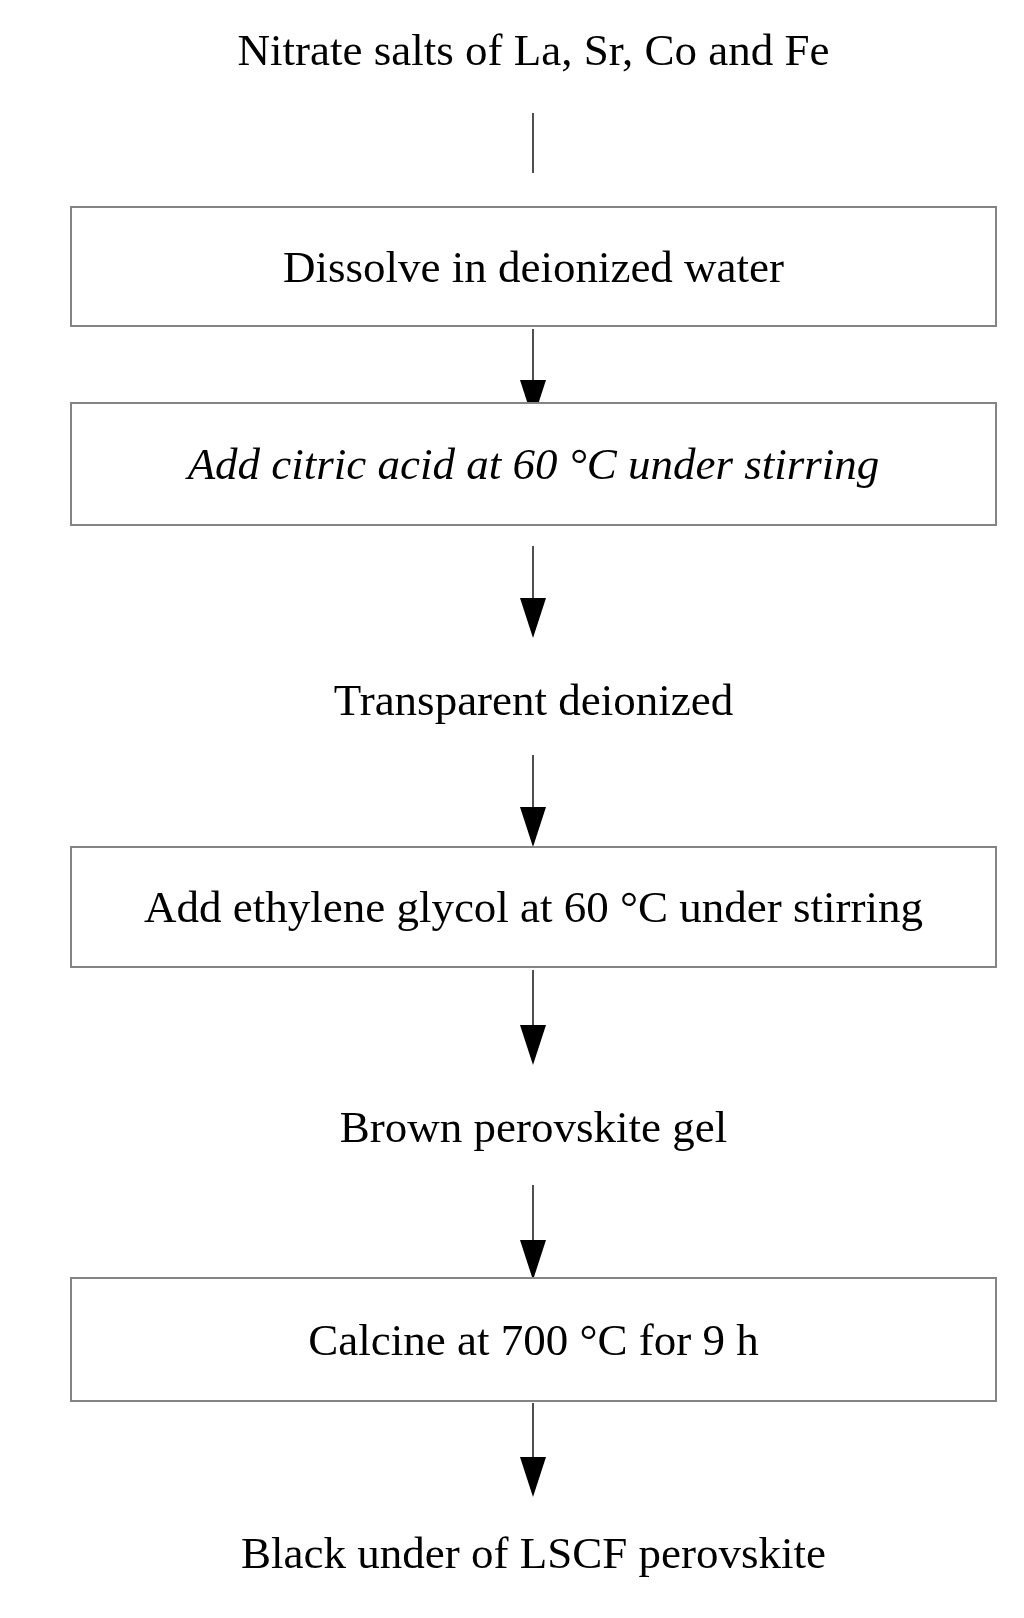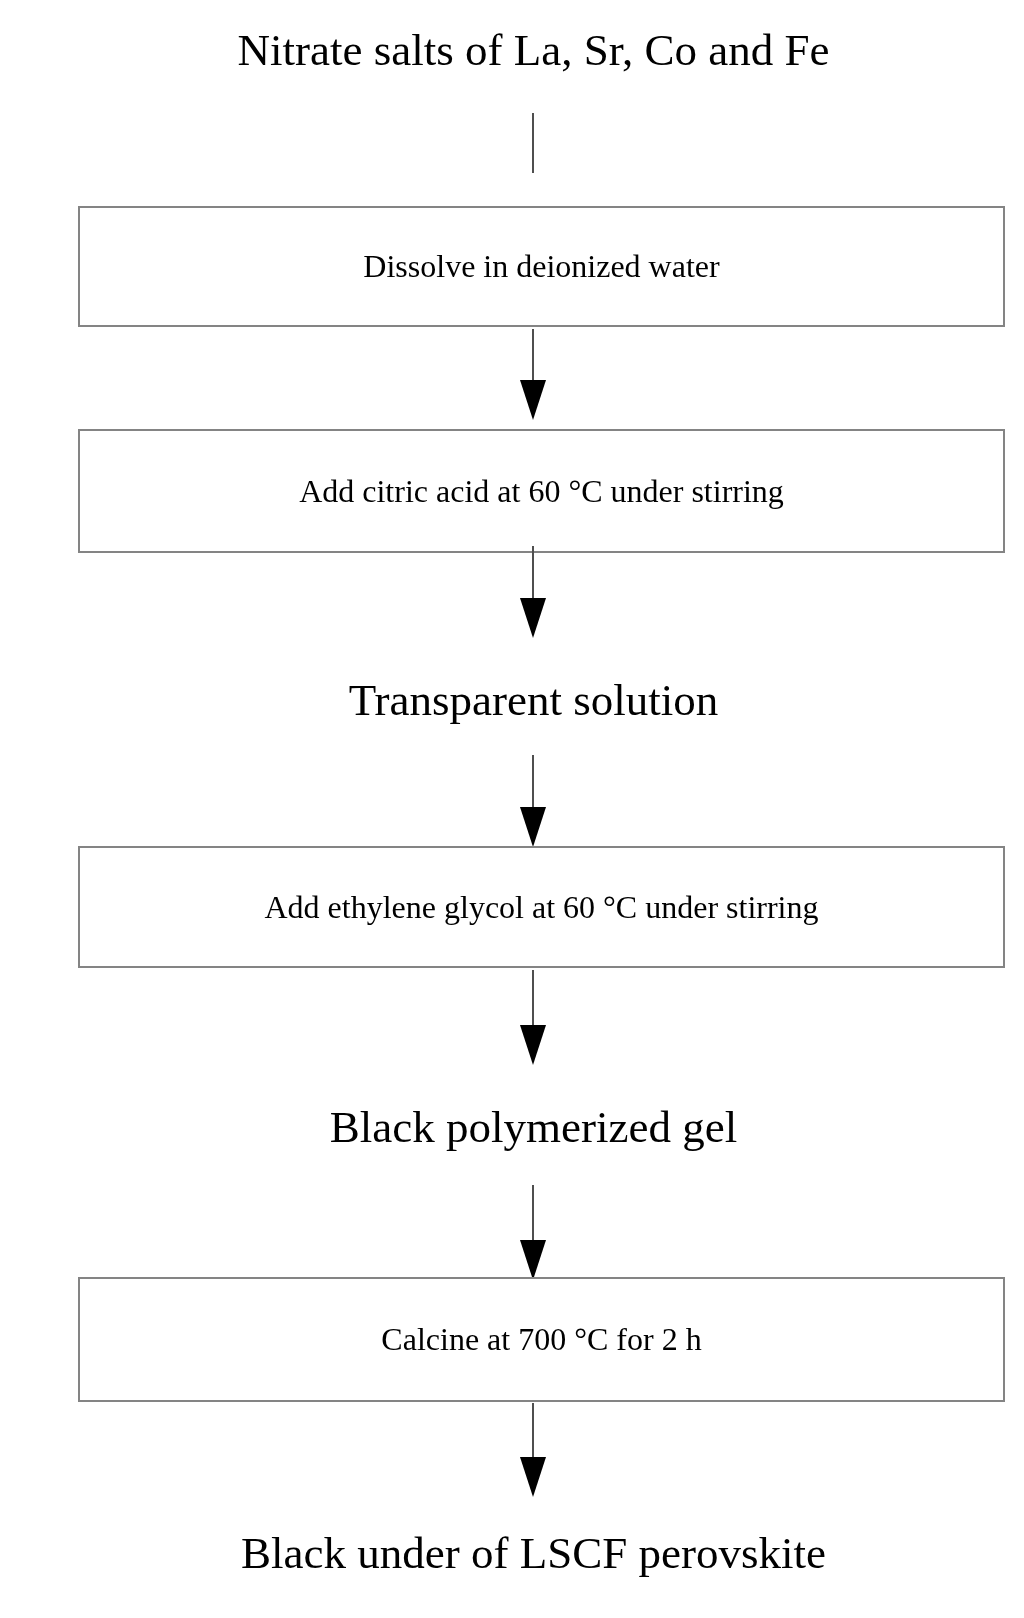--- a/index.html
+++ b/index.html
@@ -25,23 +25,22 @@
   .flow-box{
     position:absolute;
     left:70px;
     width:927px;
     border:2px solid #848484;
     box-sizing:border-box;
     background:#ffffff;
     display:flex;
     align-items:center;
     justify-content:center;
-    font-size:32px;
+    font-size:45px;
     white-space:nowrap;
-    margin-left:8px;
   }
   .connector{
     position:absolute;
     left:519px;
     width:28px;
     display:flex;
     flex-direction:column;
     align-items:center;
   }
   .c-line{
@@ -70,54 +69,54 @@
 
   <div class="flow-box" style="top:206px;height:121px;">
     <span>Dissolve in deionized water</span>
   </div>
 
   <div class="connector" style="top:329px;height:91px;">
     <div class="c-line"></div>
     <div class="c-head"></div>
   </div>
 
-  <div class="flow-box" style="top:429px;height:124px;">
+  <div class="flow-box" style="top:402px;height:124px;font-style:italic;">
     <span>Add citric acid at 60 °C under stirring</span>
   </div>
 
   <div class="connector" style="top:546px;height:92px;">
     <div class="c-line"></div>
     <div class="c-head"></div>
   </div>
 
-  <div class="flow-text" style="top:670px;">Transparent solution</div>
+  <div class="flow-text" style="top:670px;">Transparent deionized</div>
 
   <div class="connector" style="top:755px;height:92px;">
     <div class="c-line"></div>
     <div class="c-head"></div>
   </div>
 
   <div class="flow-box" style="top:846px;height:122px;">
     <span>Add ethylene glycol at 60 °C under stirring</span>
   </div>
 
   <div class="connector" style="top:970px;height:95px;">
     <div class="c-line"></div>
     <div class="c-head"></div>
   </div>
 
-  <div class="flow-text" style="top:1097px;">Black polymerized gel</div>
+  <div class="flow-text" style="top:1097px;">Brown perovskite gel</div>
 
   <div class="connector" style="top:1185px;height:95px;">
     <div class="c-line"></div>
     <div class="c-head"></div>
   </div>
 
   <div class="flow-box" style="top:1277px;height:125px;">
-    <span>Calcine at 700 °C for 2 h</span>
+    <span>Calcine at 700 °C for 9 h</span>
   </div>
 
   <div class="connector" style="top:1403px;height:94px;">
     <div class="c-line"></div>
     <div class="c-head"></div>
   </div>
 
   <div class="flow-text" style="top:1523px;">Black under of LSCF perovskite</div>
 
 </div>

